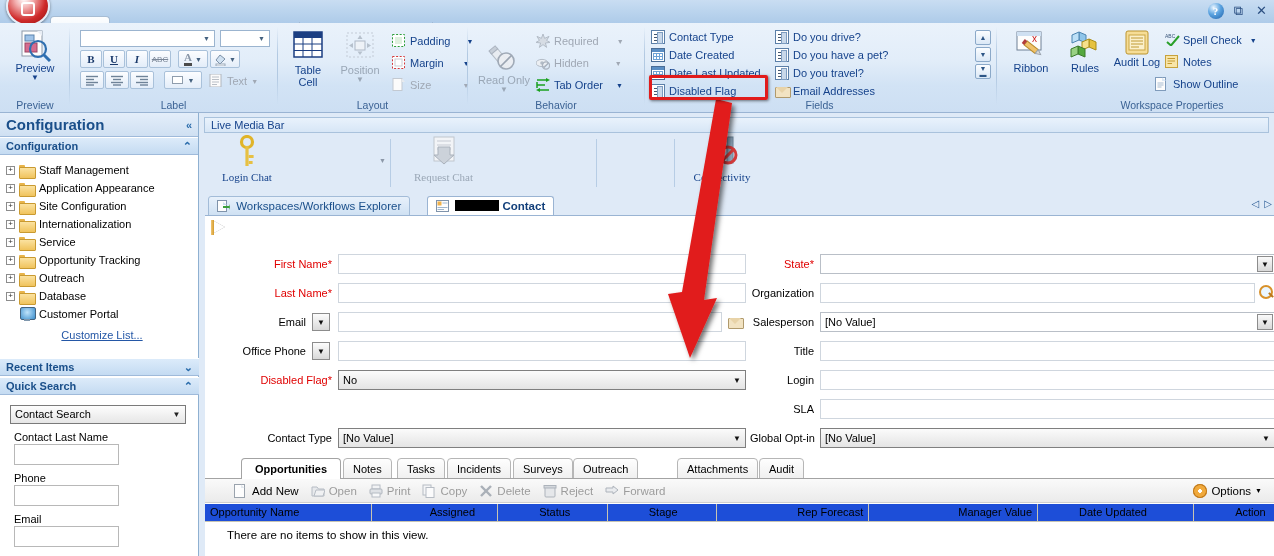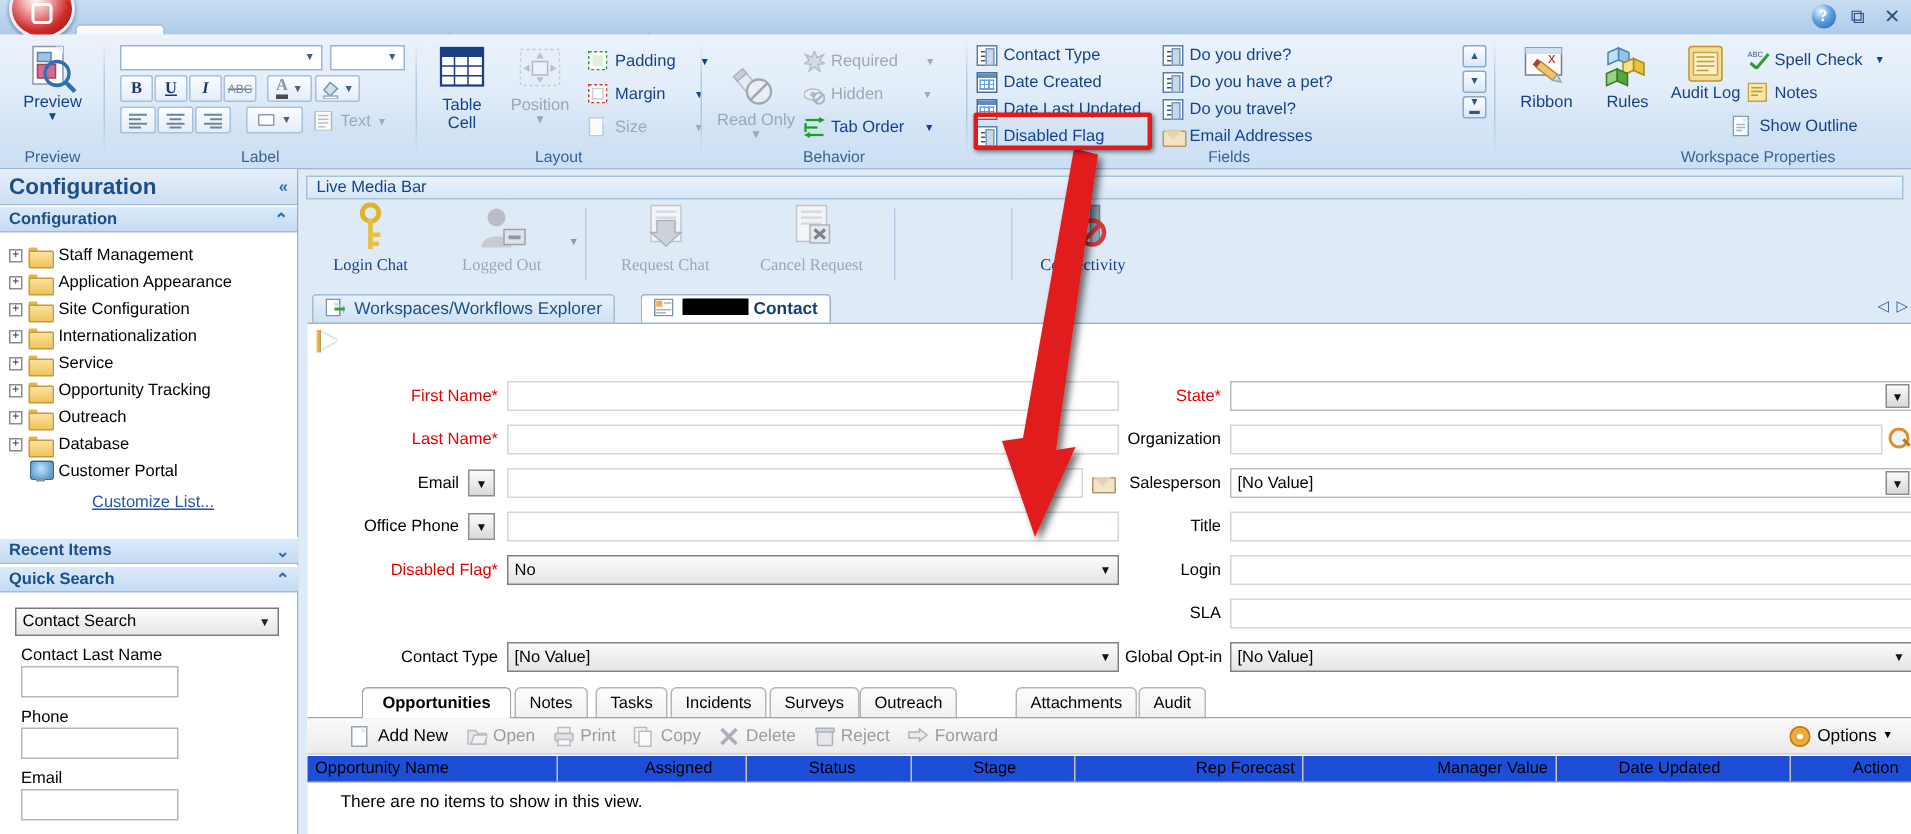--- a/index.html
+++ b/index.html
@@ -677,58 +677,33 @@
   <div class="lmb-bar">
     <div class="lmbbtn" style="left:8px;width:70px;">
       <svg width="30" height="36" viewBox="0 0 30 36" style="display:block;margin:0 auto;">
         <circle cx="15" cy="7" r="5.5" fill="none" stroke="#e0b429" stroke-width="3.2"></circle>
         <rect x="13.4" y="11" width="3.2" height="20" fill="#e7c043"></rect>
         <rect x="16.6" y="20" width="5" height="3" fill="#e7c043"></rect>
         <rect x="16.6" y="26" width="4" height="3" fill="#e7c043"></rect>
       </svg>
       <span>Login Chat</span>
     </div>
-    <div class="lmbbtn dis" style="left:88px;width:85px;">
-      <svg width="36" height="36" viewBox="0 0 36 36" style="display:block;margin:0 auto;">
-        <circle cx="14" cy="10" r="6" fill="#b9bec6"></circle>
-        <path d="M4 30 C4 20 24 20 24 30 Z" fill="#c7ccd3"></path>
-        <rect x="19" y="18" width="14" height="10" fill="#dfe3e8" stroke="#9aa2ac"></rect>
-        <rect x="22" y="22" width="8" height="2.5" fill="#8e969f"></rect>
-      </svg>
-      <span>Logged Out</span>
-    </div>
     <span style="position:absolute;left:175px;top:24px;font-size:7px;color:#8c98a8;">▼</span>
     <div class="lmb-div" style="left:186px;"></div>
     <div class="lmbbtn dis" style="left:192px;width:95px;">
       <svg width="34" height="36" viewBox="0 0 34 36" style="display:block;margin:0 auto;">
         <rect x="7" y="2" width="20" height="24" fill="#f2f4f7" stroke="#c0c6ce"></rect>
         <g stroke="#d4d9df" stroke-width="1.5">
             <line x1="10" y1="6" x2="24" y2="6"></line>
             <line x1="10" y1="10" x2="24" y2="10"></line>
             <line x1="10" y1="14" x2="24" y2="14"></line>
           </g>
         <polygon points="17,12 23,12 23,20 27,20 17,29 7,20 11,20 11,12" fill="#ccd2da" stroke="#aab2bc"></polygon>
       </svg>
       <span>Request Chat</span>
-    </div>
-    <div class="lmbbtn dis" style="left:287px;width:100px;">
-      <svg width="34" height="36" viewBox="0 0 34 36" style="display:block;margin:0 auto;">
-        <rect x="7" y="2" width="20" height="24" fill="#f2f4f7" stroke="#c0c6ce"></rect>
-        <g stroke="#d4d9df" stroke-width="1.5">
-            <line x1="10" y1="6" x2="24" y2="6"></line>
-            <line x1="10" y1="10" x2="24" y2="10"></line>
-            <line x1="10" y1="14" x2="24" y2="14"></line>
-          </g>
-        <rect x="16" y="15" width="13" height="12" fill="#e4e8ed" stroke="#aab2bc"></rect>
-        <g stroke="#7d848d" stroke-width="2">
-            <line x1="19" y1="18" x2="26" y2="24"></line>
-            <line x1="26" y1="18" x2="19" y2="24"></line>
-          </g>
-      </svg>
-      <span>Cancel Request</span>
     </div>
     <div class="lmb-div" style="left:392px;"></div>
     <div class="lmb-div" style="left:470px;"></div>
     <div class="lmbbtn" style="left:476px;width:84px;">
       <svg width="36" height="36" viewBox="0 0 36 36" style="display:block;margin:0 auto;">
         <rect x="5" y="10" width="6" height="18" fill="#e56a6a" stroke="#b94141"></rect>
         <rect x="14" y="5" width="6" height="23" fill="#b8c9da" stroke="#8aa0b5"></rect>
         <rect x="23" y="2" width="6" height="26" fill="#8fa7bd" stroke="#6e8499"></rect>
         <circle cx="24" cy="20" r="8" fill="none" stroke="#d33a3a" stroke-width="3"></circle>
         <line x1="18.5" y1="25.5" x2="29.5" y2="14.5" stroke="#d33a3a" stroke-width="3"></line>

